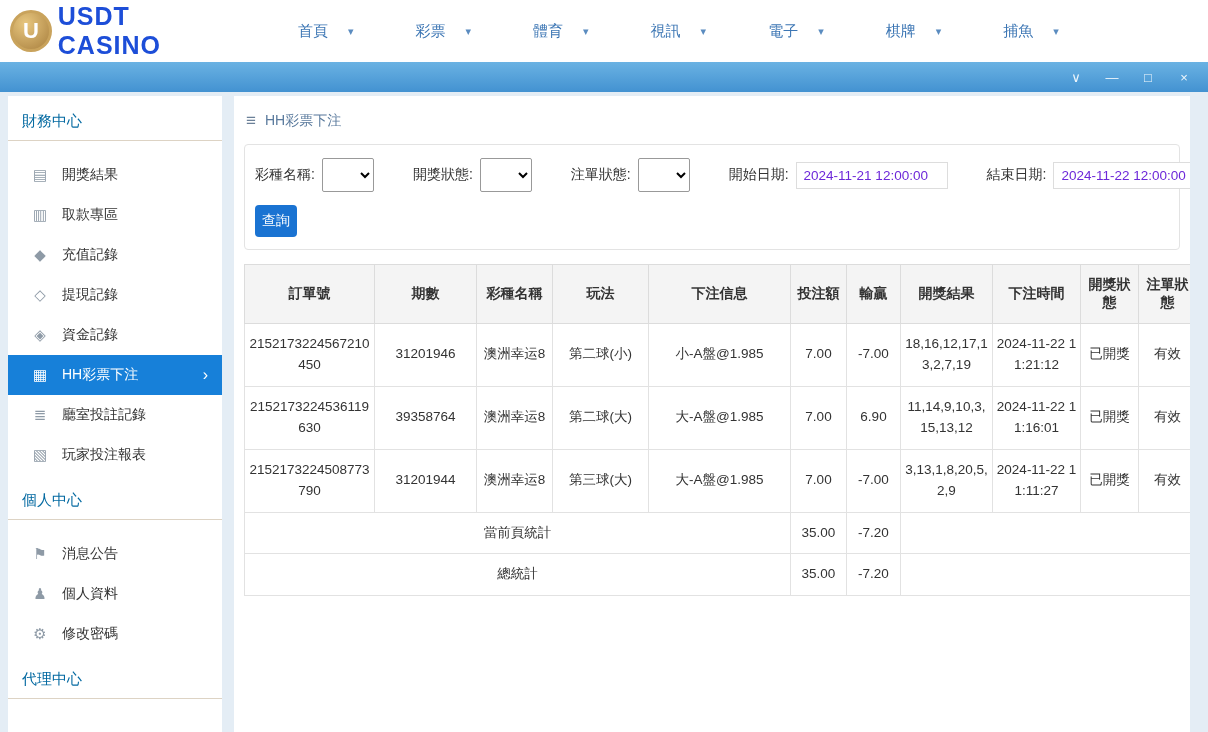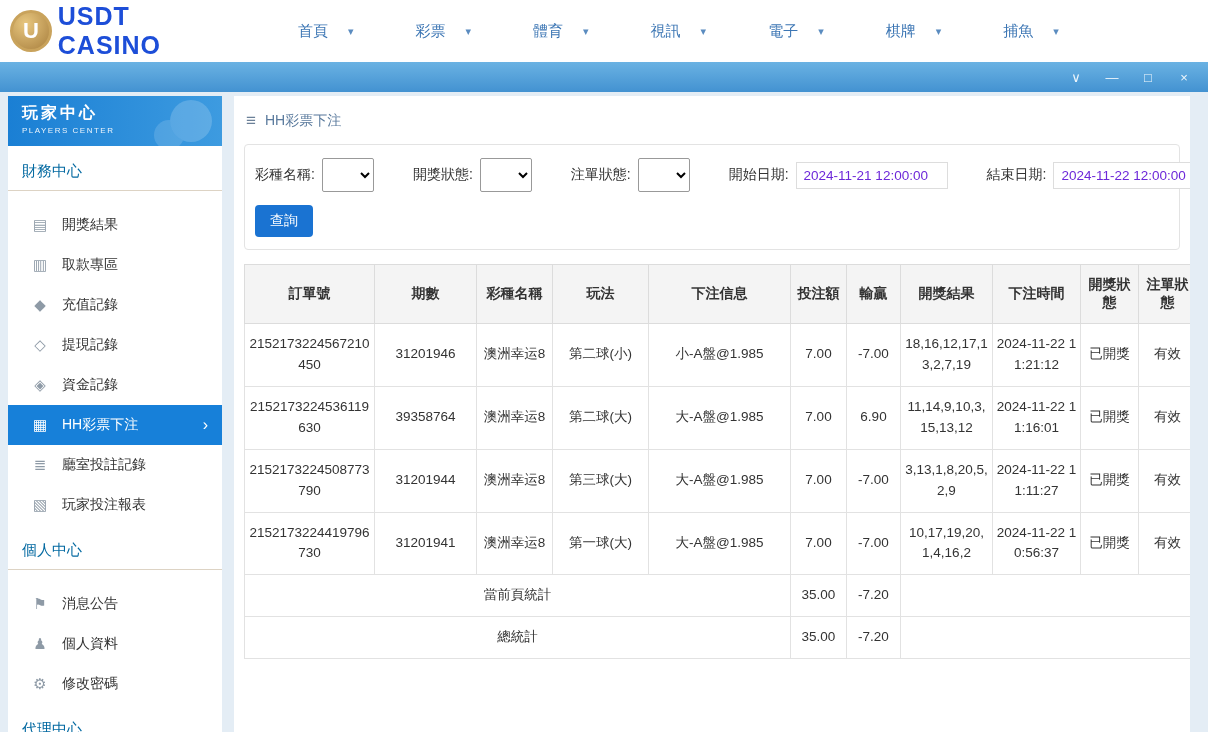--- a/index.html
+++ b/index.html
@@ -48,21 +48,21 @@
   .filter-row { display:flex; align-items:center; gap:7px; font-size:14px; white-space:nowrap; }
   .filter-row label { color:#333; }
   .filter-row .gap { margin-left:8px;padding-left:24px; }
   select { height:28px; border:1px solid #999; border-radius:2px; background:#fff; font-size:13px; padding:16px 2px;
     font-family:"Liberation Sans","DejaVu Sans",sans-serif; }
   .sel-lottery { width:112px; }
   .sel-small { width:62px; }
   .date-input { width:152px; height:27px; border:1px solid #ddd; padding:0 7px; font-size:13.5px; color:#6d28d9;
     font-family:"Liberation Sans","DejaVu Sans",sans-serif; }
   .query-btn { margin-top:13px; background:#1a73d2; color:#fff; border:none; border-radius:4px;
-    padding:7px 15px; font-size:14px; cursor:pointer; font-family:inherit; }
+    padding:7px 7px; font-size:14px; cursor:pointer; font-family:inherit; }
 
   
   .table-wrap { margin-top:14px; }
   table { width:100%; border-collapse:collapse; table-layout:fixed; text-align:center;margin-top:8px; }
   th { background:#f4f4f4; border:1px solid #dcdcdc; font-size:14px; font-weight:bold; padding:11px 2px; color:#333; }
   td { border:1px solid #e2e2e2; font-size:13.5px; padding:10px 3px; word-break:break-all; line-height:1.55; color:#333; }
   tr.stats td { padding:10px 3px; }
 </style>
 </head>
 <body>
@@ -107,25 +107,20 @@
 <div class="bluebar">
   <span class="winbtn">∨</span>
   <span class="winbtn">—</span>
   <span class="winbtn">□</span>
   <span class="winbtn">×</span>
 </div>
 
 <div class="layout">
 
   <aside class="sidebar">
-    <div class="banner">
-      <div class="banner-title">玩家中心</div>
-      <div class="banner-sub">PLAYERS CENTER</div>
-      <div class="banner-deco"></div>
-    </div>
 
     <div class="section-label">財務中心</div>
 
     <div class="side-item">
       <span class="icon">▤</span>
       <span>開獎結果</span>
     </div>
     <div class="side-item">
       <span class="icon">▥</span>
       <span>取款專區</span>
@@ -266,33 +261,20 @@
             <td>澳洲幸运8</td>
             <td>第三球(大)</td>
             <td>大-A盤@1.985</td>
             <td>7.00</td>
             <td>-7.00</td>
             <td>3,13,1,8,20,5,2,9</td>
             <td>2024-11-22 11:11:27</td>
             <td>已開獎</td>
             <td>有效</td>
           </tr>
-          <tr>
-            <td>2152173224419796730</td>
-            <td>31201941</td>
-            <td>澳洲幸运8</td>
-            <td>第一球(大)</td>
-            <td>大-A盤@1.985</td>
-            <td>7.00</td>
-            <td>-7.00</td>
-            <td>10,17,19,20,1,4,16,2</td>
-            <td>2024-11-22 10:56:37</td>
-            <td>已開獎</td>
-            <td>有效</td>
-          </tr>
           <tr class="stats">
             <td colspan="5">當前頁統計</td>
             <td>35.00</td>
             <td>-7.20</td>
             <td colspan="4"></td>
           </tr>
           <tr class="stats">
             <td colspan="5">總統計</td>
             <td>35.00</td>
             <td>-7.20</td>

